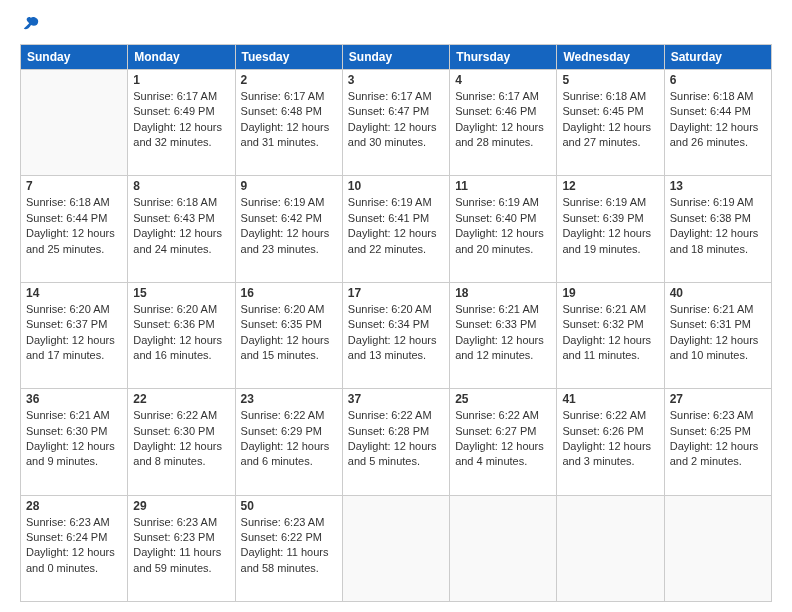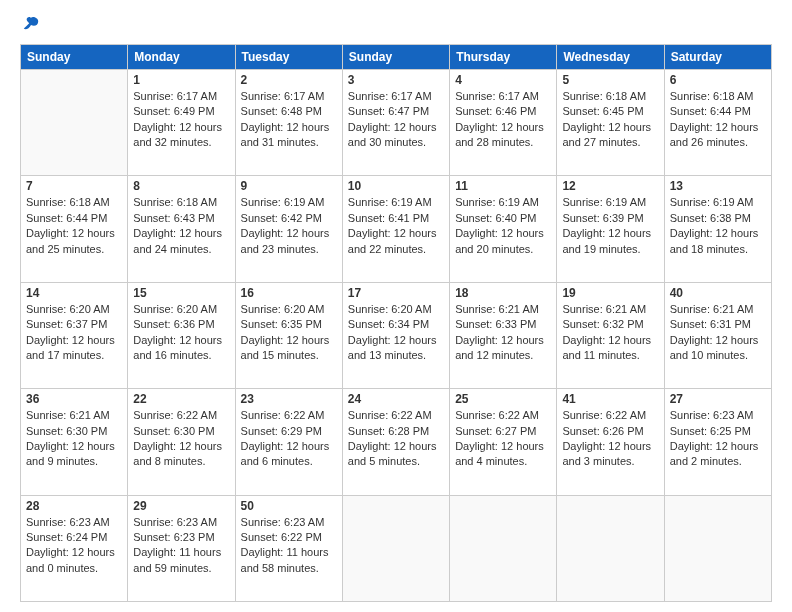--- a/index.html
+++ b/index.html
@@ -288,21 +288,21 @@
 and 8 minutes.</div>
           </td>
           <td>
             <span class="day-num">23</span>
             <div class="day-info" style="white-space: pre-line;">Sunrise: 6:22 AM
 Sunset: 6:29 PM
 Daylight: 12 hours
 and 6 minutes.</div>
           </td>
           <td>
-            <span class="day-num">24</span>
+            <span class="day-num">37</span>
             <div class="day-info" style="white-space: pre-line;">Sunrise: 6:22 AM
 Sunset: 6:28 PM
 Daylight: 12 hours
 and 5 minutes.</div>
           </td>
           <td>
             <span class="day-num">25</span>
             <div class="day-info" style="white-space: pre-line;">Sunrise: 6:22 AM
 Sunset: 6:27 PM
 Daylight: 12 hours

